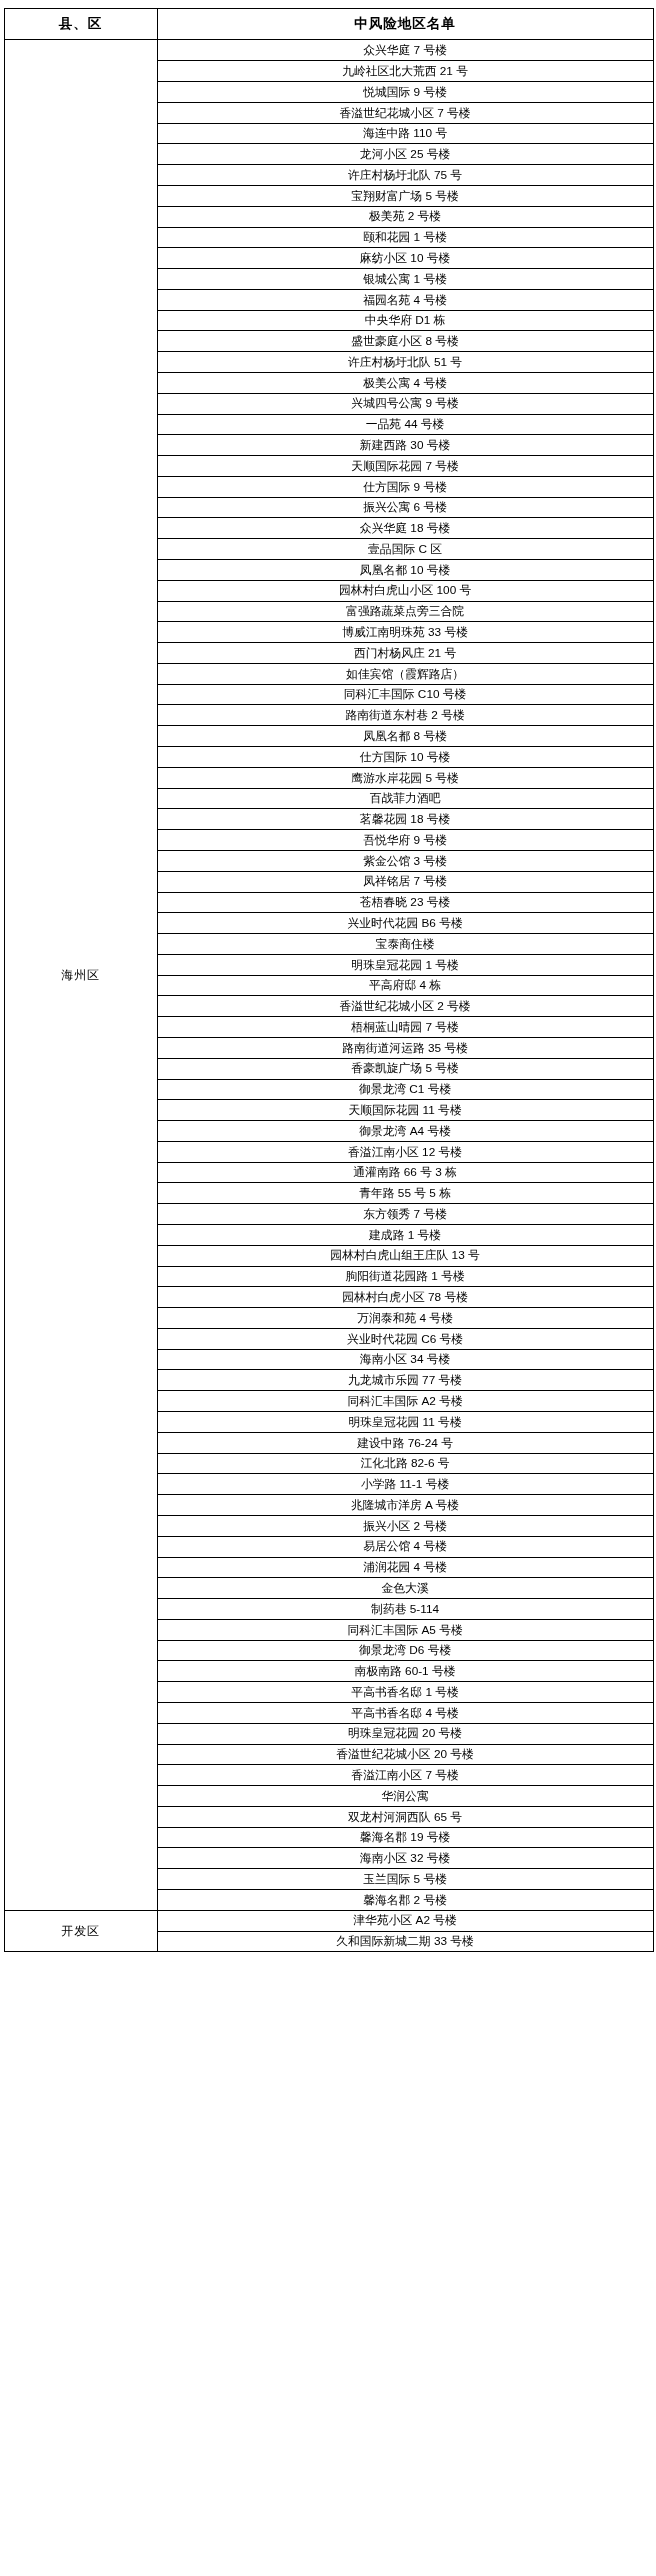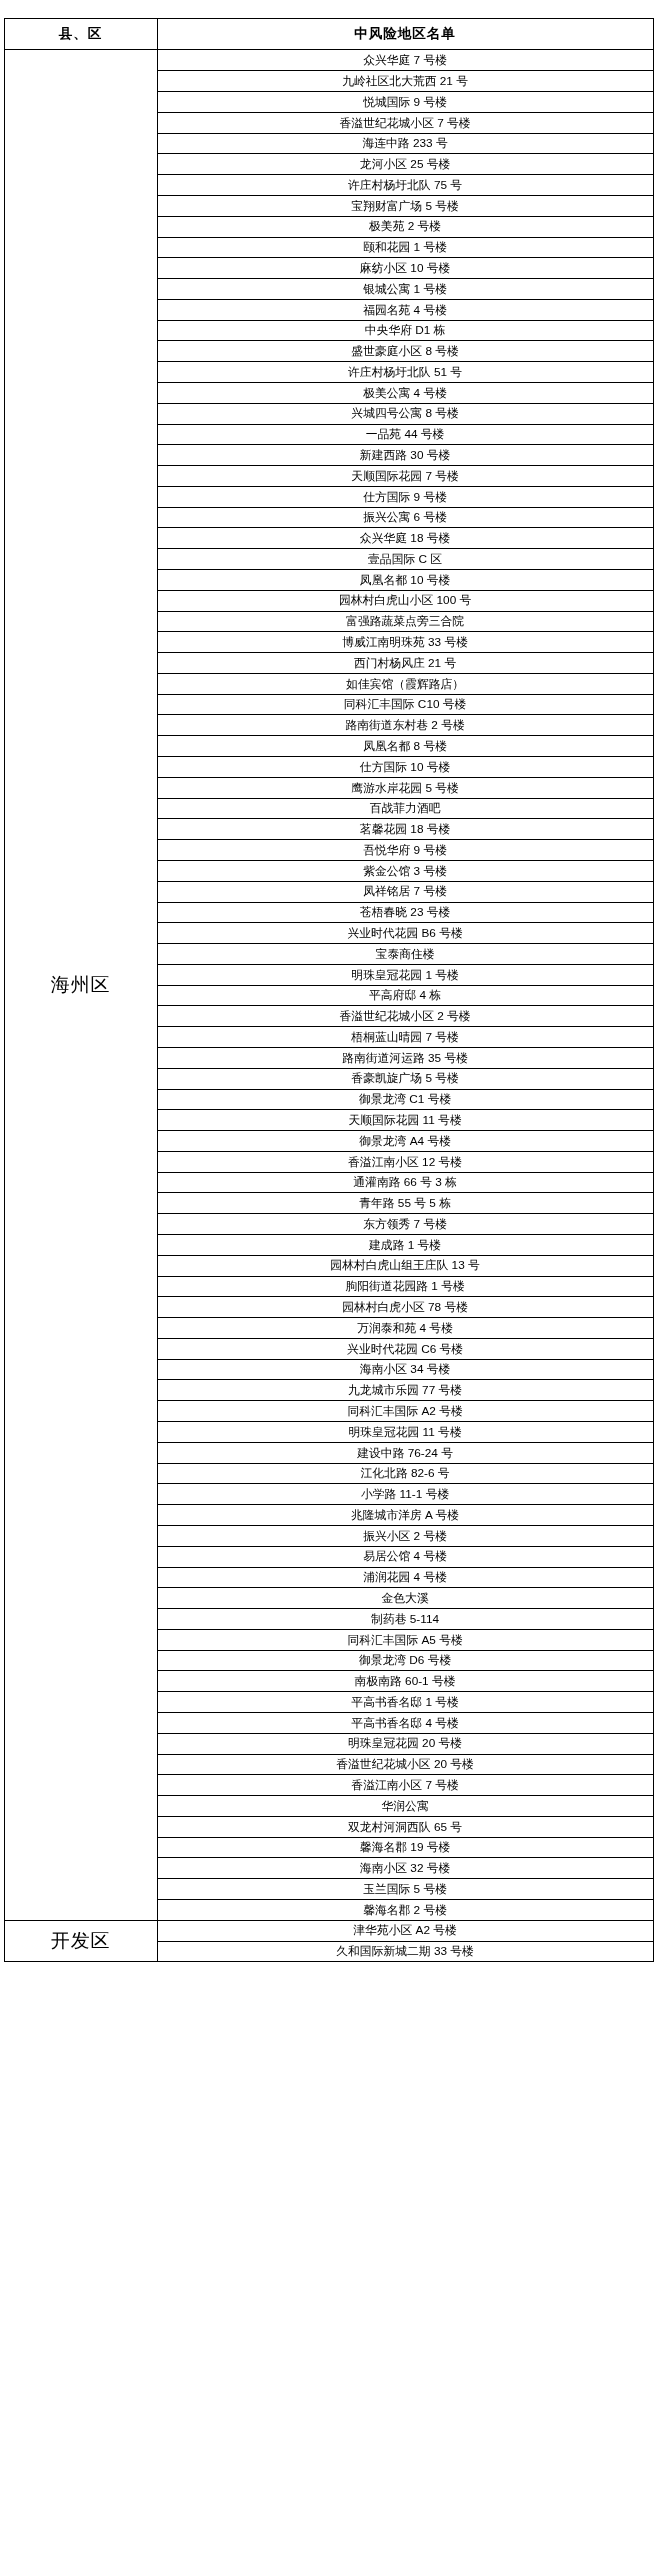--- a/index.html
+++ b/index.html
@@ -13,41 +13,41 @@
   }
   .sheet {
     width: 656px;
     box-sizing: border-box;
     padding: 3.6px 3.6px 3.6px 3.6px;
     background: #ffffff;
   }
   table.risk-table {
     border-collapse: collapse;
     width: 649px;
-    margin: 14px auto;
+    margin: 4px auto;
     table-layout: fixed;
   }
   table.risk-table th,
   table.risk-table td {
     border: 0.9px solid #000000;
     text-align: center;
     vertical-align: middle;
     color: #000000;
   }
   table.risk-table th {
     font-size: 13.6px;
     font-weight: bold;
     height: 25.5px;
     padding: 2.7px 1.8px;
     letter-spacing: 0.9px;
   }
   col.col-district { width: 153px; }
   col.col-area { width: 496px; }
   td.district-cell {
-    font-size: 19px;
+    font-size: 12px;
     font-weight: normal;
     letter-spacing: 0.9px;
   }
   td.area-cell {
     font-size: 11.8px;
     height: 18px;
     padding: 0.9px 1.8px;
     line-height: 16.4px;
     white-space: nowrap;
     overflow: hidden;
@@ -76,21 +76,21 @@
         <tr>
           <td class="area-cell">九岭社区北大荒西 21 号</td>
         </tr>
         <tr>
           <td class="area-cell">悦城国际 9 号楼</td>
         </tr>
         <tr>
           <td class="area-cell">香溢世纪花城小区 7 号楼</td>
         </tr>
         <tr>
-          <td class="area-cell">海连中路 233 号</td>
+          <td class="area-cell">海连中路 110 号</td>
         </tr>
         <tr>
           <td class="area-cell">龙河小区 25 号楼</td>
         </tr>
         <tr>
           <td class="area-cell">许庄村杨圩北队 75 号</td>
         </tr>
         <tr>
           <td class="area-cell">宝翔财富广场 5 号楼</td>
         </tr>
@@ -115,21 +115,21 @@
         <tr>
           <td class="area-cell">盛世豪庭小区 8 号楼</td>
         </tr>
         <tr>
           <td class="area-cell">许庄村杨圩北队 51 号</td>
         </tr>
         <tr>
           <td class="area-cell">极美公寓 4 号楼</td>
         </tr>
         <tr>
-          <td class="area-cell">兴城四号公寓 8 号楼</td>
+          <td class="area-cell">兴城四号公寓 9 号楼</td>
         </tr>
         <tr>
           <td class="area-cell">一品苑 44 号楼</td>
         </tr>
         <tr>
           <td class="area-cell">新建西路 30 号楼</td>
         </tr>
         <tr>
           <td class="area-cell">天顺国际花园 7 号楼</td>
         </tr>

